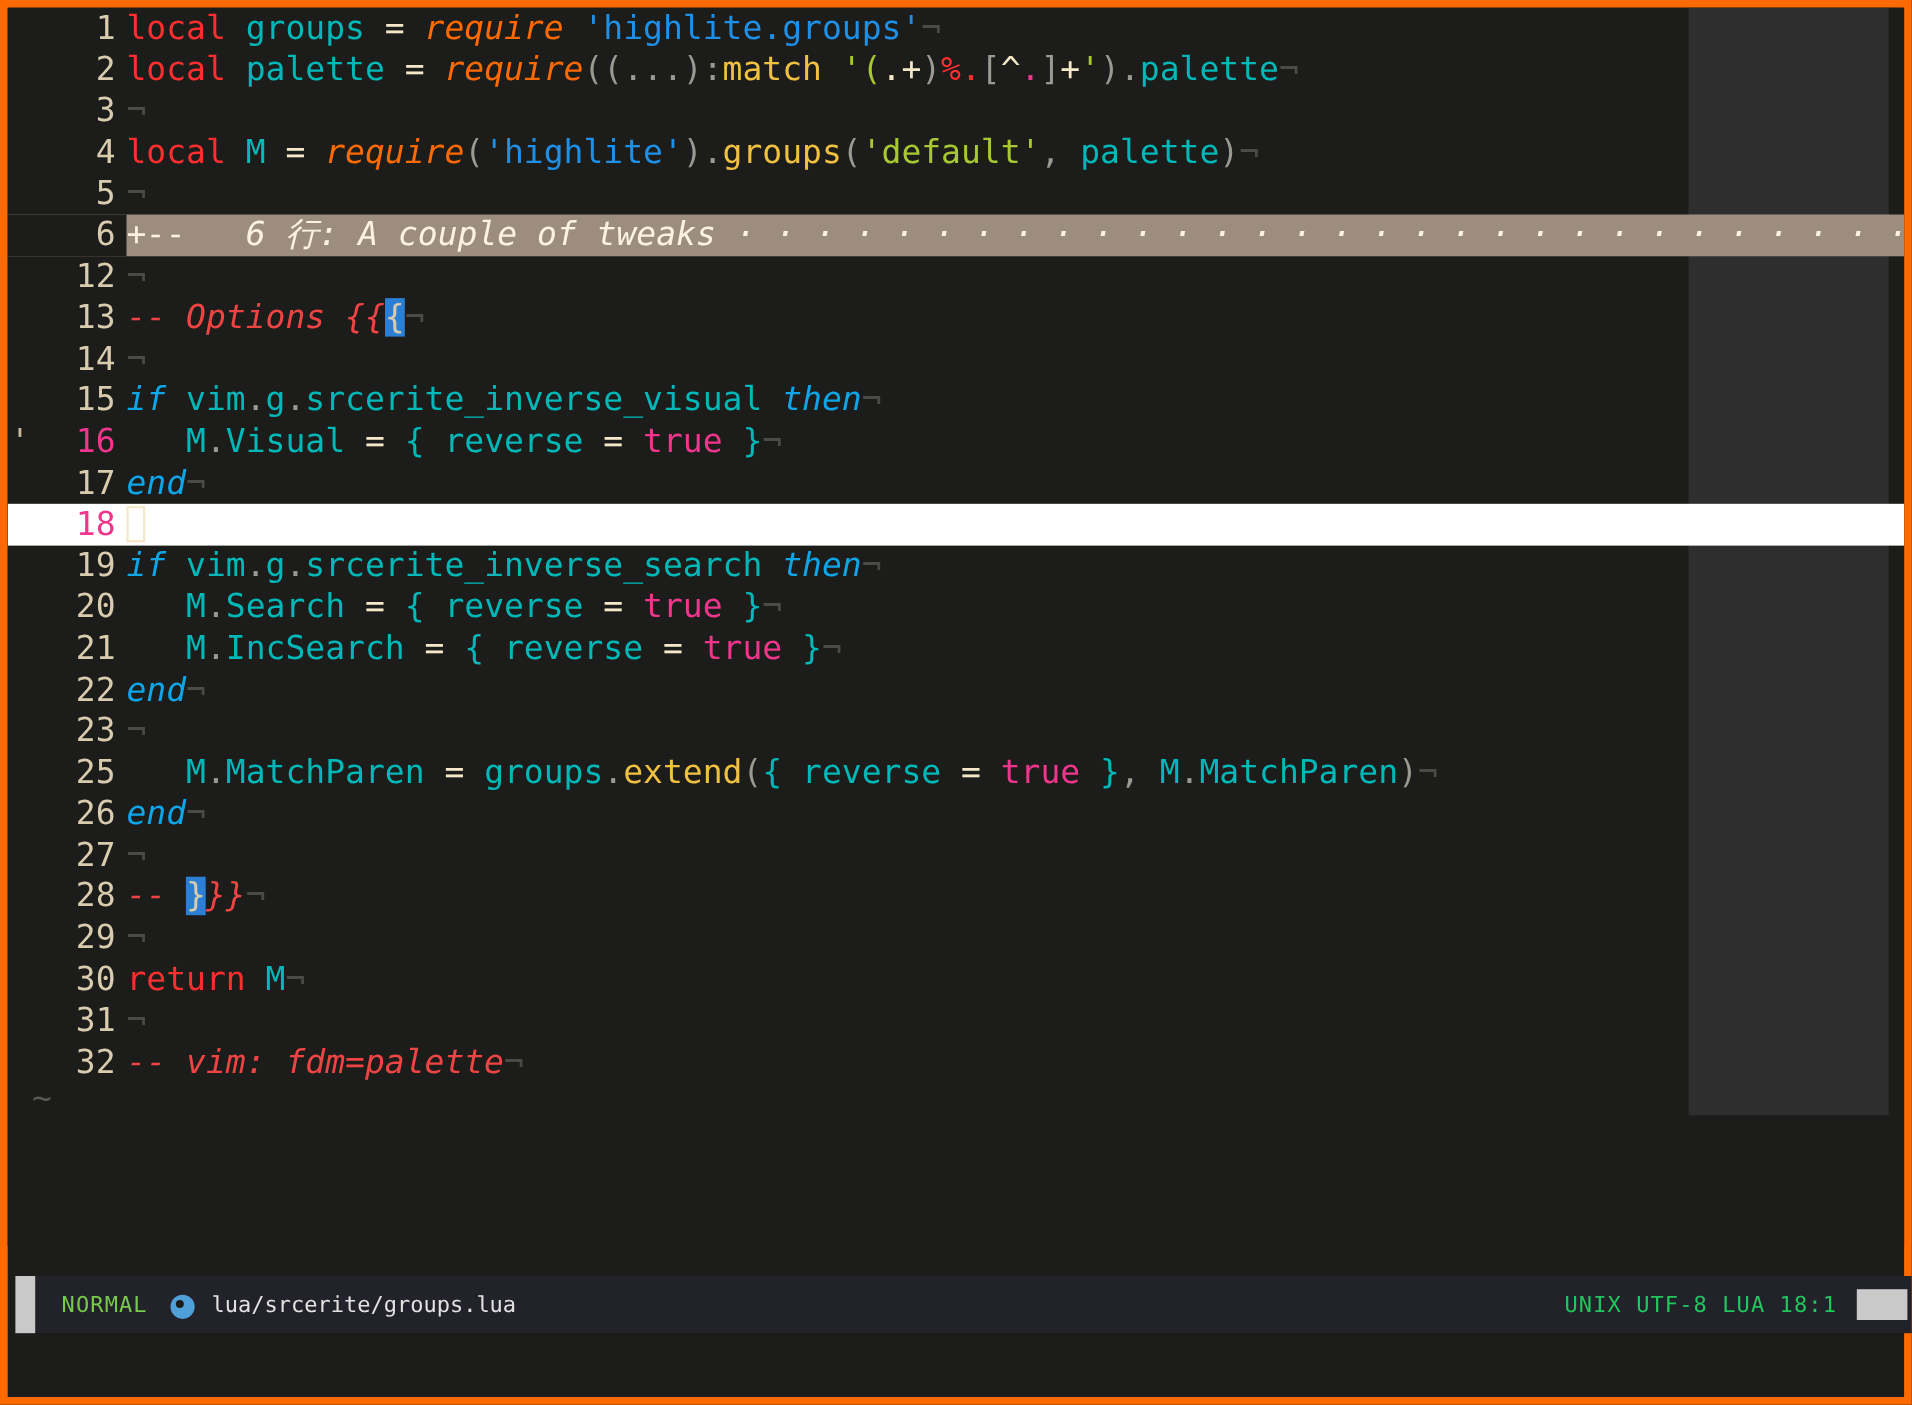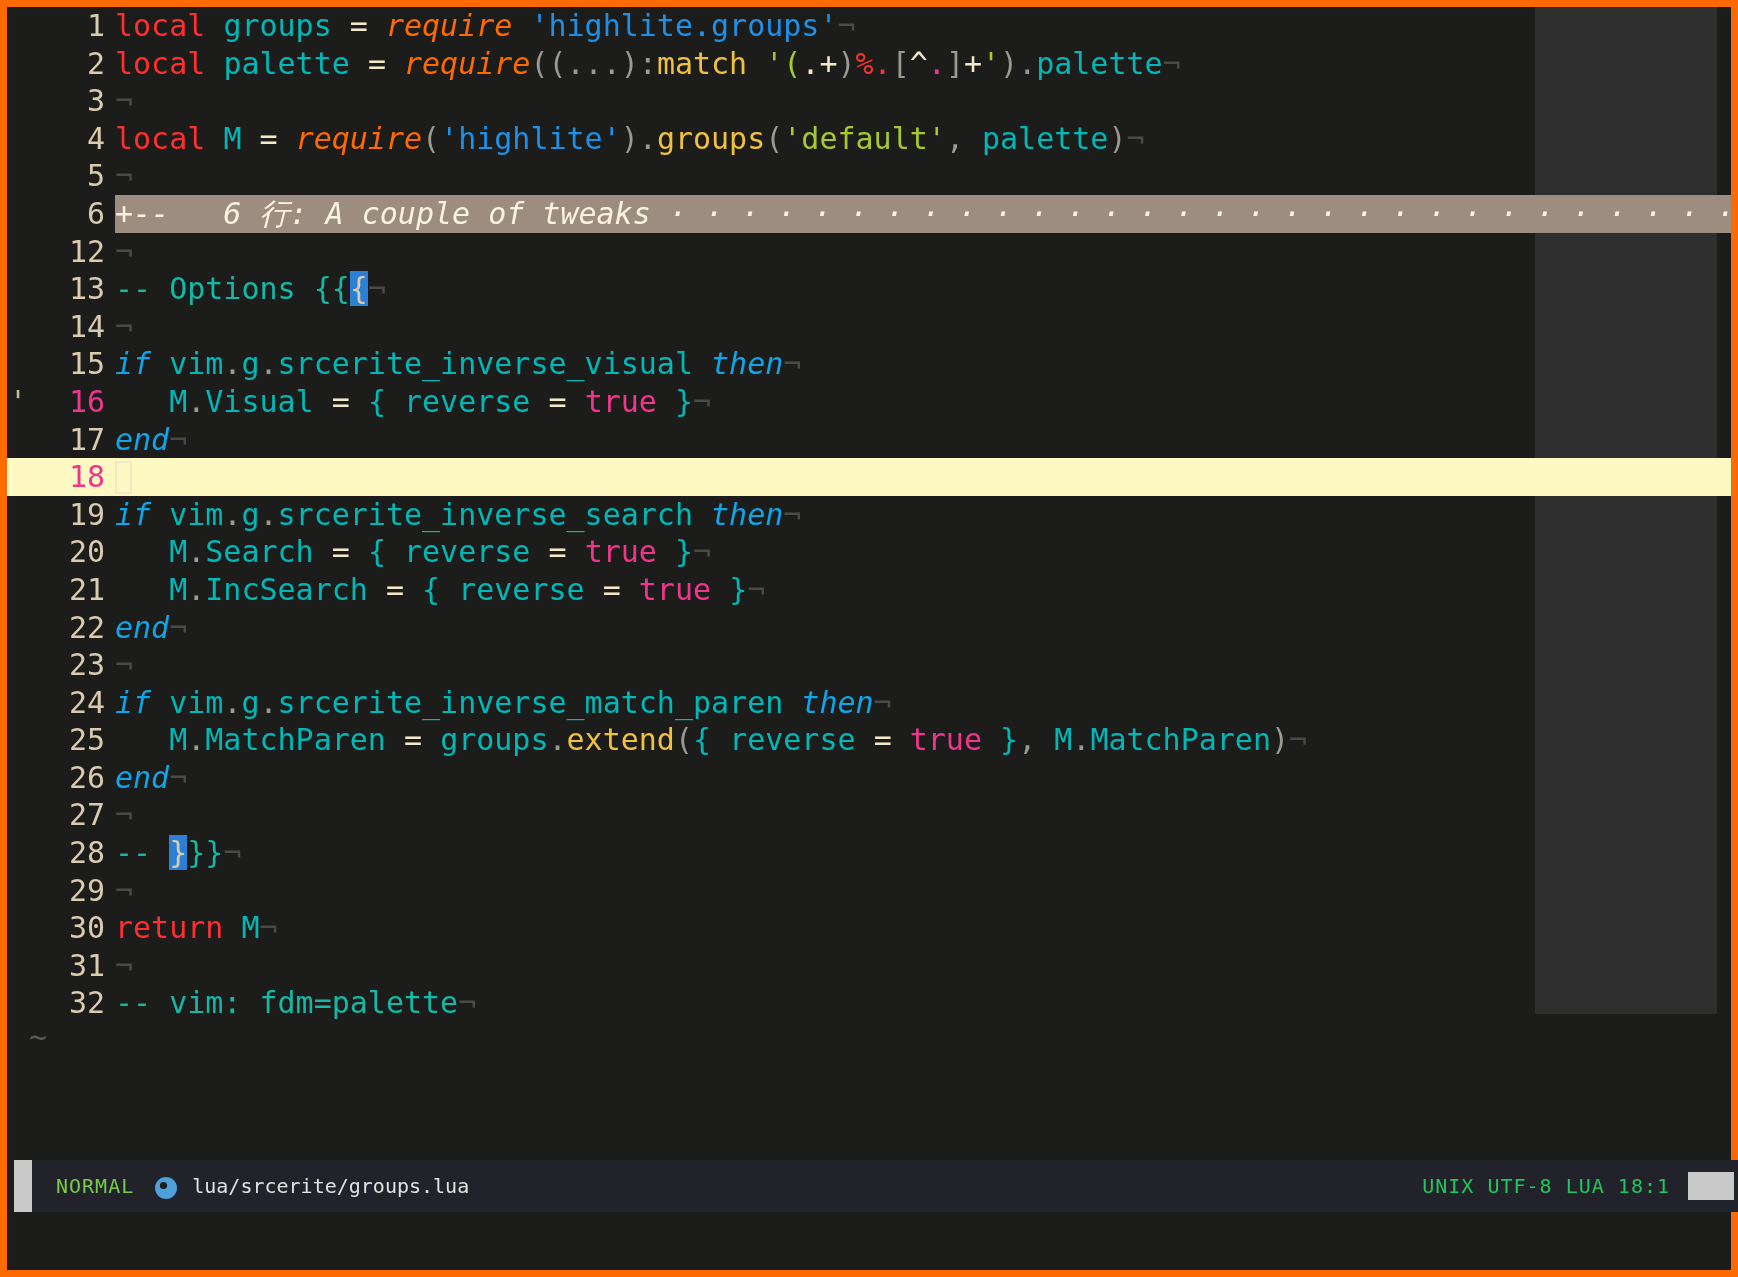--- a/index.html
+++ b/index.html
@@ -38,21 +38,21 @@
     z-index: 2;
   }
   .row {
     position: relative;
     height: 37.6px;
     line-height: 37.6px;
     white-space: pre;
     font-size: 30px;
     letter-spacing: 0px;
   }
-  .row.cursorline { background: #fef9c3; text-decoration: underline; }
+  .row.cursorline { background: #ffffff; text-decoration: underline; }
   .row.cursorline .lnum { color: #f0368c; }
   .row.marked .lnum { color: #f0368c; }
 
   .sign {
     position: absolute;
     left: 2px;
     width: 34px;
     text-align: left;
     color: #c7b99a;
     font-size: 30px;
@@ -74,21 +74,21 @@
   .id      { color: #00b8b8; }          
   .str     { color: #1e90e8; }          
   .str2    { color: #a8c832; }          
   .op      { color: #f5e8c8; }          
   .punc    { color: #9a9a92; }          
   .bool    { color: #f0368c; }
   .meth    { color: #f0c040; }          
   .spec    { color: #ff2f2f; }          
   .spec2   { color: #f0368c; }
   .spec3   { color: #a8c832; }
-  .cmt     { color: #14b8a6; }
+  .cmt     { color: #ef4444; font-style: italic; }
   .eol     { color: #4a4a46; }          
   .match   { background: #2b7fd4; color: #d8cbae; }
 
   
   .row.fold {
     background: #9d8d80;
     color: #fbf3e0;
     font-style: italic;
   }
   .row.fold .lnum { color: #d8cbae; background: #1c1c1a; font-style: normal; }
@@ -175,21 +175,20 @@
         <div class="row"><span class="lnum">14</span><span class="code"><span class="eol">¬</span></span></div>
         <div class="row"><span class="lnum">15</span><span class="code"><span class="kwi">if</span><span class=""> </span><span class="id">vim</span><span class="punc">.</span><span class="id">g</span><span class="punc">.</span><span class="id">srcerite_inverse_visual</span><span class=""> </span><span class="kwi">then</span><span class="eol">¬</span></span></div>
         <div class="row marked"><span class="sign">'</span><span class="lnum">16</span><span class="code"><span class="">   </span><span class="id">M</span><span class="punc">.</span><span class="id">Visual</span><span class=""> </span><span class="op">=</span><span class=""> </span><span class="id">{</span><span class=""> </span><span class="id">reverse</span><span class=""> </span><span class="op">=</span><span class=""> </span><span class="bool">true</span><span class=""> </span><span class="id">}</span><span class="eol">¬</span></span></div>
         <div class="row"><span class="lnum">17</span><span class="code"><span class="kwi">end</span><span class="eol">¬</span></span></div>
         <div class="row cursorline"><span class="lnum">18</span><span class="code"><span class="cursor"></span></span></div>
         <div class="row"><span class="lnum">19</span><span class="code"><span class="kwi">if</span><span class=""> </span><span class="id">vim</span><span class="punc">.</span><span class="id">g</span><span class="punc">.</span><span class="id">srcerite_inverse_search</span><span class=""> </span><span class="kwi">then</span><span class="eol">¬</span></span></div>
         <div class="row"><span class="lnum">20</span><span class="code"><span class="">   </span><span class="id">M</span><span class="punc">.</span><span class="id">Search</span><span class=""> </span><span class="op">=</span><span class=""> </span><span class="id">{</span><span class=""> </span><span class="id">reverse</span><span class=""> </span><span class="op">=</span><span class=""> </span><span class="bool">true</span><span class=""> </span><span class="id">}</span><span class="eol">¬</span></span></div>
         <div class="row"><span class="lnum">21</span><span class="code"><span class="">   </span><span class="id">M</span><span class="punc">.</span><span class="id">IncSearch</span><span class=""> </span><span class="op">=</span><span class=""> </span><span class="id">{</span><span class=""> </span><span class="id">reverse</span><span class=""> </span><span class="op">=</span><span class=""> </span><span class="bool">true</span><span class=""> </span><span class="id">}</span><span class="eol">¬</span></span></div>
         <div class="row"><span class="lnum">22</span><span class="code"><span class="kwi">end</span><span class="eol">¬</span></span></div>
         <div class="row"><span class="lnum">23</span><span class="code"><span class="eol">¬</span></span></div>
-        <div class="row"><span class="lnum">24</span><span class="code"><span class="kwi">if</span><span class=""> </span><span class="id">vim</span><span class="punc">.</span><span class="id">g</span><span class="punc">.</span><span class="id">srcerite_inverse_match_paren</span><span class=""> </span><span class="kwi">then</span><span class="eol">¬</span></span></div>
         <div class="row"><span class="lnum">25</span><span class="code"><span class="">   </span><span class="id">M</span><span class="punc">.</span><span class="id">MatchParen</span><span class=""> </span><span class="op">=</span><span class=""> </span><span class="id">groups</span><span class="punc">.</span><span class="meth">extend</span><span class="punc">(</span><span class="id">{</span><span class=""> </span><span class="id">reverse</span><span class=""> </span><span class="op">=</span><span class=""> </span><span class="bool">true</span><span class=""> </span><span class="id">}</span><span class="punc">,</span><span class=""> </span><span class="id">M</span><span class="punc">.</span><span class="id">MatchParen</span><span class="punc">)</span><span class="eol">¬</span></span></div>
         <div class="row"><span class="lnum">26</span><span class="code"><span class="kwi">end</span><span class="eol">¬</span></span></div>
         <div class="row"><span class="lnum">27</span><span class="code"><span class="eol">¬</span></span></div>
         <div class="row"><span class="lnum">28</span><span class="code"><span class="cmt">-- </span><span class="match">}</span><span class="cmt">}}</span><span class="eol">¬</span></span></div>
         <div class="row"><span class="lnum">29</span><span class="code"><span class="eol">¬</span></span></div>
         <div class="row"><span class="lnum">30</span><span class="code"><span class="kw">return</span><span class=""> </span><span class="id">M</span><span class="eol">¬</span></span></div>
         <div class="row"><span class="lnum">31</span><span class="code"><span class="eol">¬</span></span></div>
         <div class="row"><span class="lnum">32</span><span class="code"><span class="cmt">-- vim: fdm=palette</span><span class="eol">¬</span></span></div>
       </div>
     <div class="tilde">~</div>

